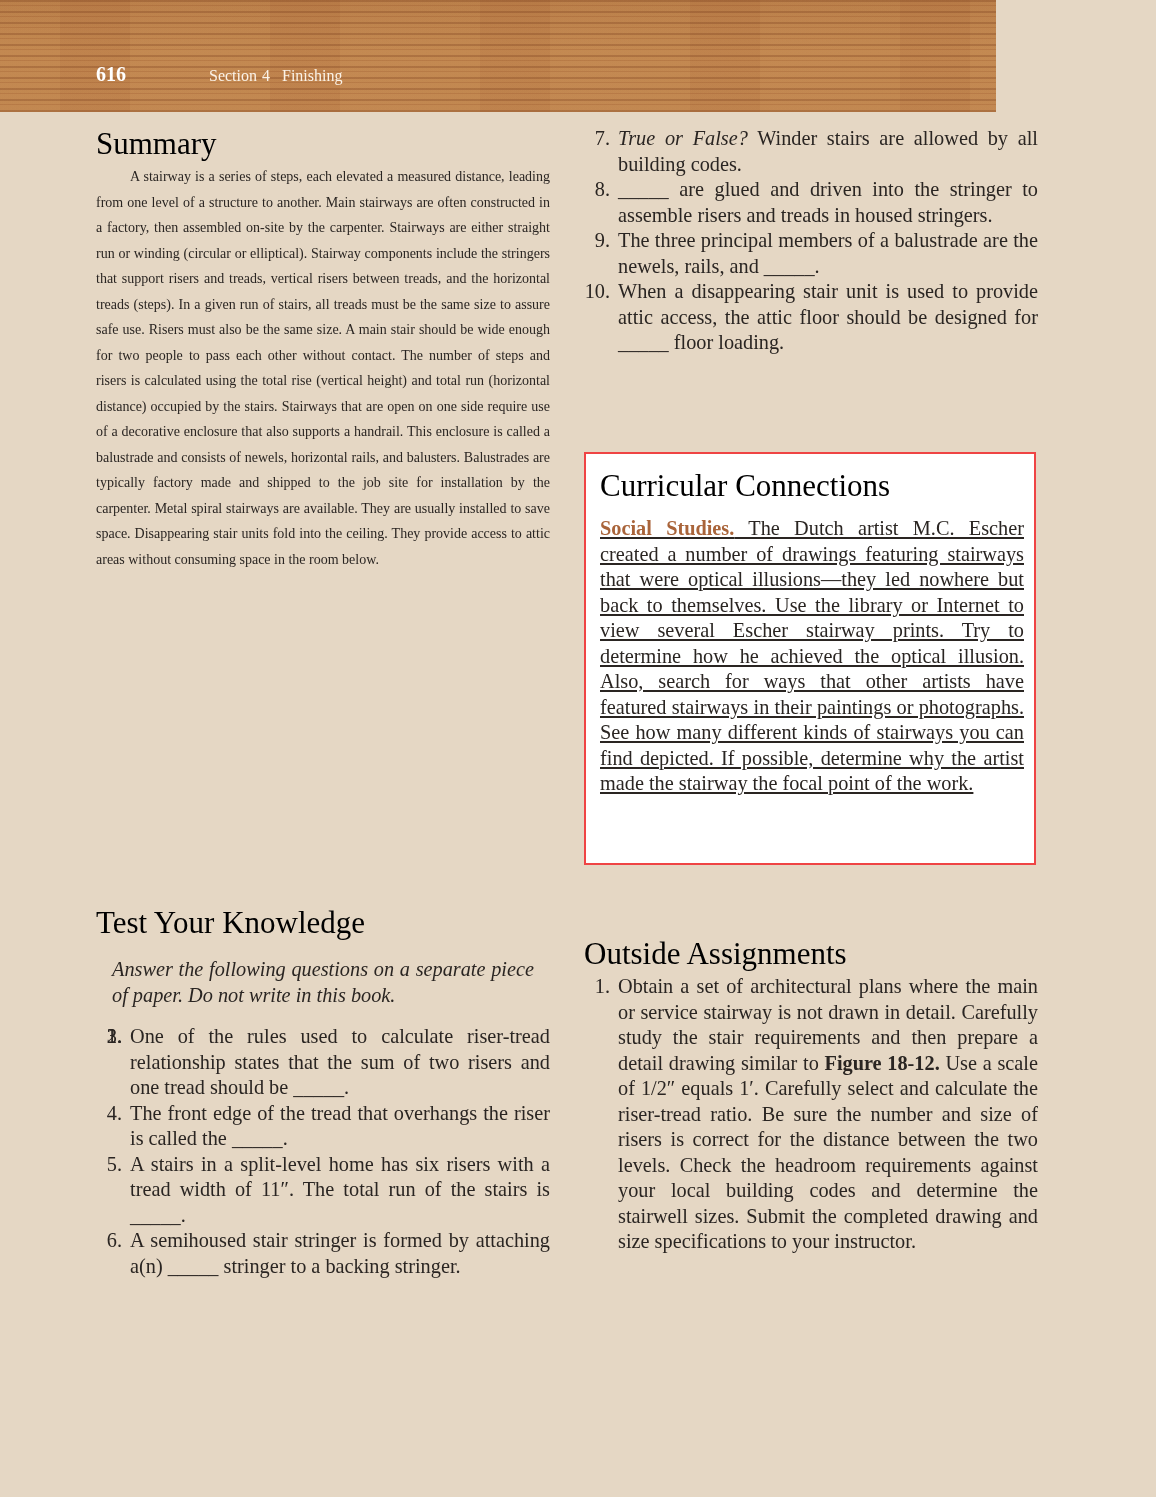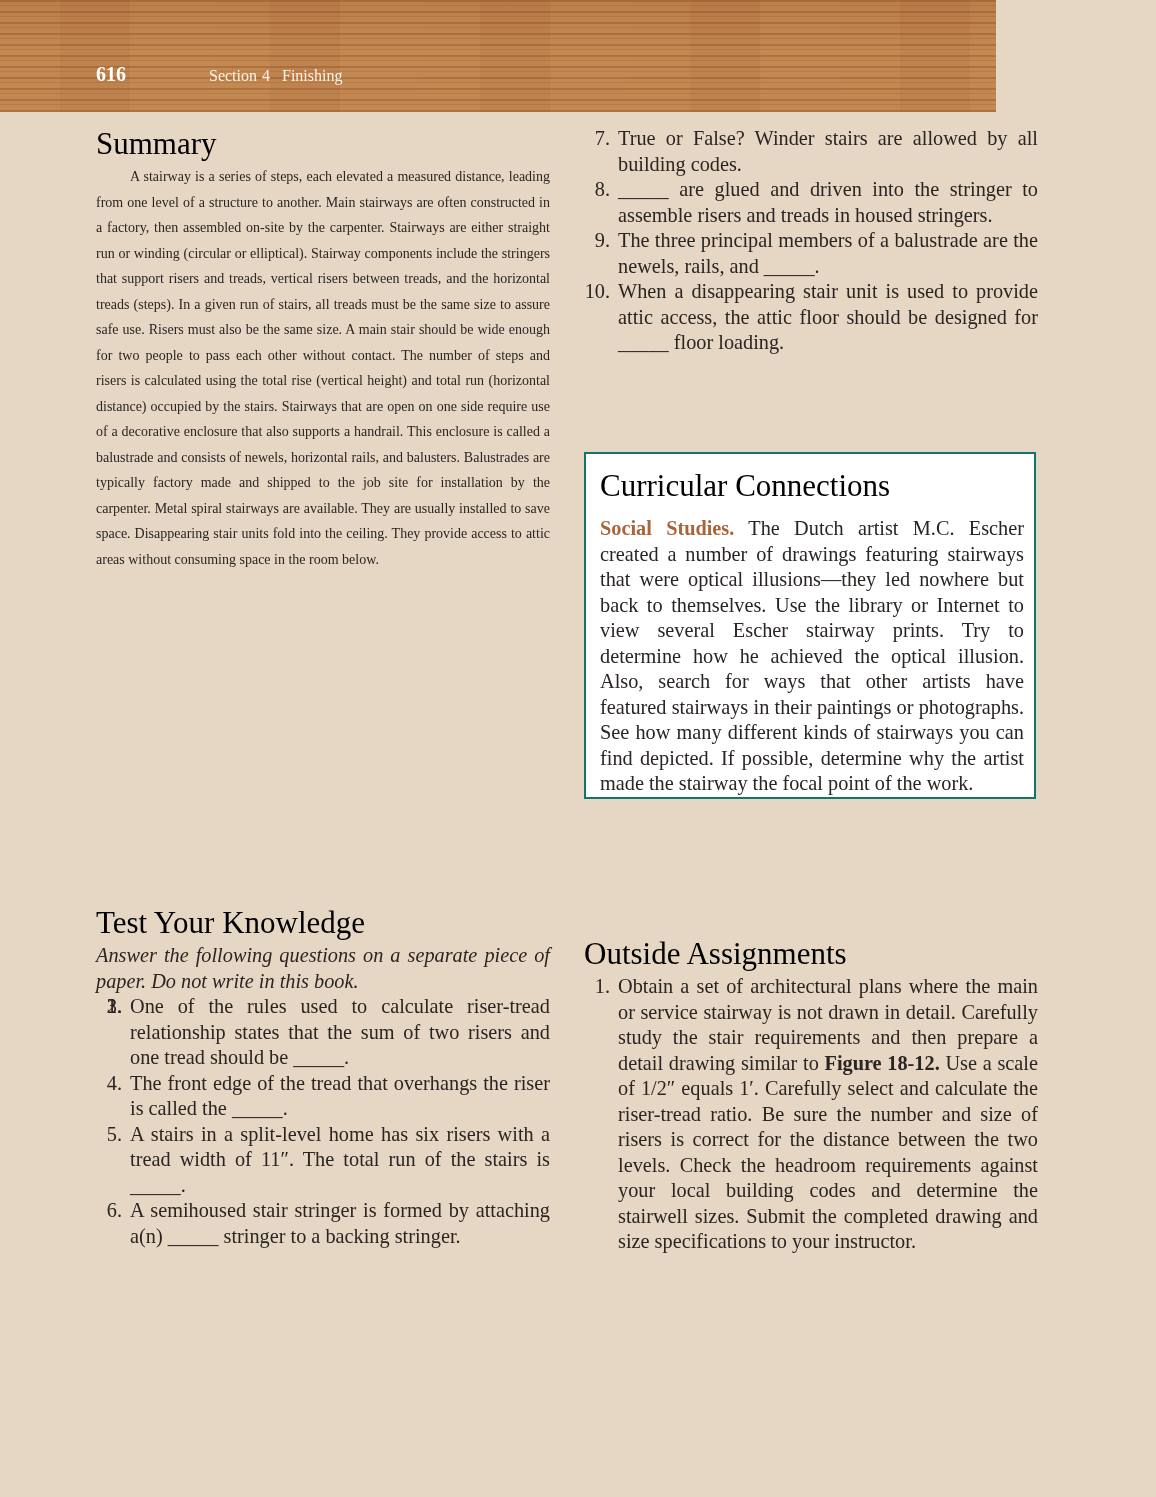--- a/index.html
+++ b/index.html
@@ -65,68 +65,69 @@
       font-size: 14px;
       line-height: 25.5px;
       text-align: justify;
       text-indent: 34px;
       hyphens: manual;
     }
     .intro {
       font-style: italic;
       font-size: 20.3px;
       line-height: 25.5px;
-      margin: 0;
+      margin: 16px;
       text-align: justify;
     }
     ol.q {
       list-style: none;
       padding: 0;
       margin: 0;
     }
     ol.q li {
       position: relative;
       padding-left: 34px;
       font-size: 20.3px;
       line-height: 25.5px;
       text-align: justify;
     }
     ol.q li .num {
       position: absolute;
       left: 0;
       width: 26px;
       text-align: right;
     }
-    .italic { }
+    .italic { font-style: italic; }
 
     .summary-title { margin-bottom: 2px; }
     .tyk { position: absolute; left: 96px; top: 905px; width: 454px; }
     .tyk h2 { margin-bottom: 2px; }
     .questions-right { position: absolute; left: 584px; top: 126px; width: 454px; }
 
     .cc-box {
       position: absolute;
       left: 584px; top: 452px;
       width: 452px;
-      height: 347px;
+      height: 413px;
       background: #ffffff;
-      border: 2px solid #0f766e;
+      border: 2px solid #ef4444;
       box-sizing: border-box;
     }
     .cc-inner {
       position: absolute;
       left: 14px; top: 14px;
       width: 424px;
     }
     .cc-inner h2 { margin-bottom: 12px; }
     .cc-text {
       margin: 0;
       font-size: 20.3px;
       line-height: 25.5px;
       text-align: justify;
+      text-decoration: underline;
     }
     .cc-lead {
       font-weight: bold;
       color: #a9643a;
     }
     .oa { position: absolute; left: 584px; top: 936px; width: 454px; }
     .oa h2 { margin-bottom: 2px; }
     .bold { font-weight: bold; }
   </style>
 </head>

